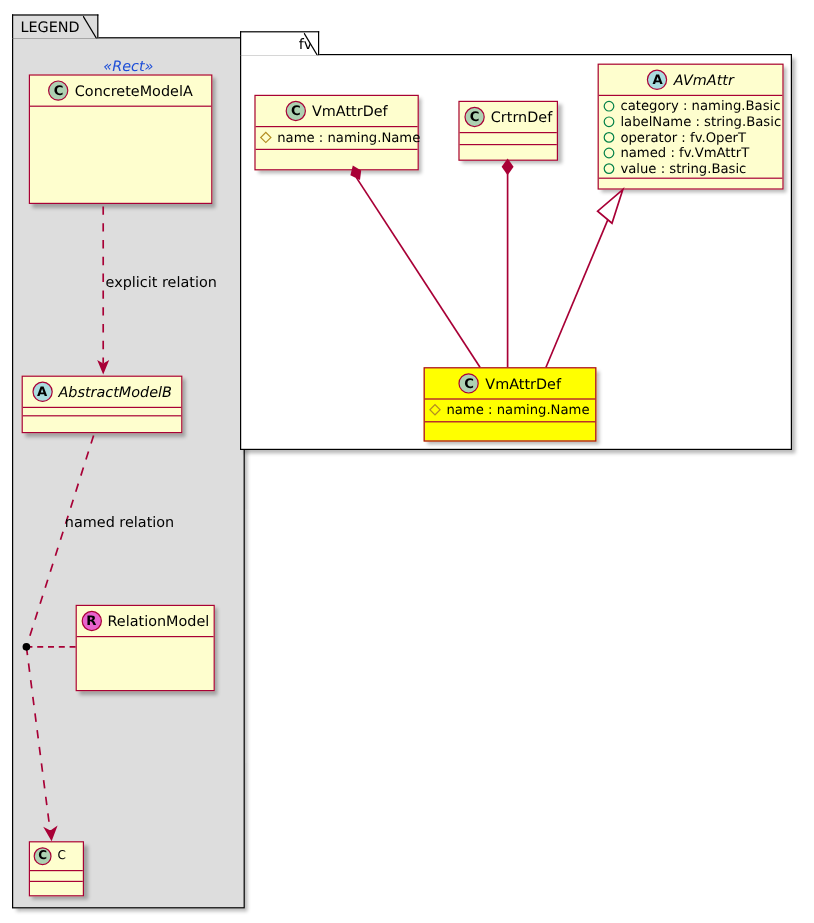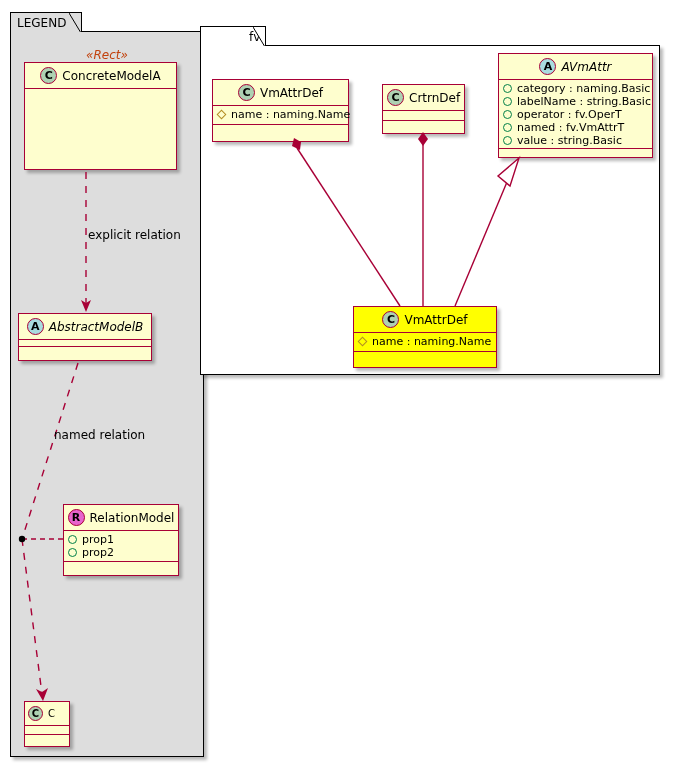--- a/index.html
+++ b/index.html
@@ -35,21 +35,21 @@
   
   #legend-pkg .pkg-tab{background:#dddddd;}
   #legend-pkg .pkg-body{background:#dddddd;}
 
   
   #fv-pkg .pkg-tab{background:#ffffff;padding-left:48px;}
   #fv-pkg .pkg-body{background:#ffffff;}
 
   
   .stereo{
-    position:absolute;font-size:12px;font-style:italic;color:#c2410c;
+    position:absolute;font-size:12px;font-style:italic;color:#1d4ed8;
     text-align:center;
   }
 
   
   .uml{
     position:absolute;box-sizing:border-box;
     border:1px solid #A80036;
     background:#FEFECE;
     box-shadow:3px 3px 3px rgba(0,0,0,0.28);
   }
@@ -145,30 +145,20 @@
   </div>
   <div class="sect empty"></div>
   <div class="sect last empty"></div>
 </div>
 
 <div class="uml" style="left:63px;top:504px;width:116px;height:72px;">
   <div class="hdr" style="height:26px;">
     <span class="badge r">R</span>
     <span class="title">RelationModel</span>
   </div>
-  <div class="sect" style="height:31px;">
-    <div class="row">
-      <span class="gl circle"></span>
-      <span>prop1</span>
-    </div>
-    <div class="row">
-      <span class="gl circle"></span>
-      <span>prop2</span>
-    </div>
-  </div>
   <div class="sect last empty"></div>
 </div>
 
 <div class="uml" style="left:24px;top:701px;width:46px;height:46px;">
   <div class="hdr left" style="height:24px;padding:2px 3px;">
     <span class="badge c small">C</span>
     <span class="title tiny">C</span>
   </div>
   <div class="sect empty" style="height:9px;"></div>
   <div class="sect last empty" style="height:9px;"></div>

